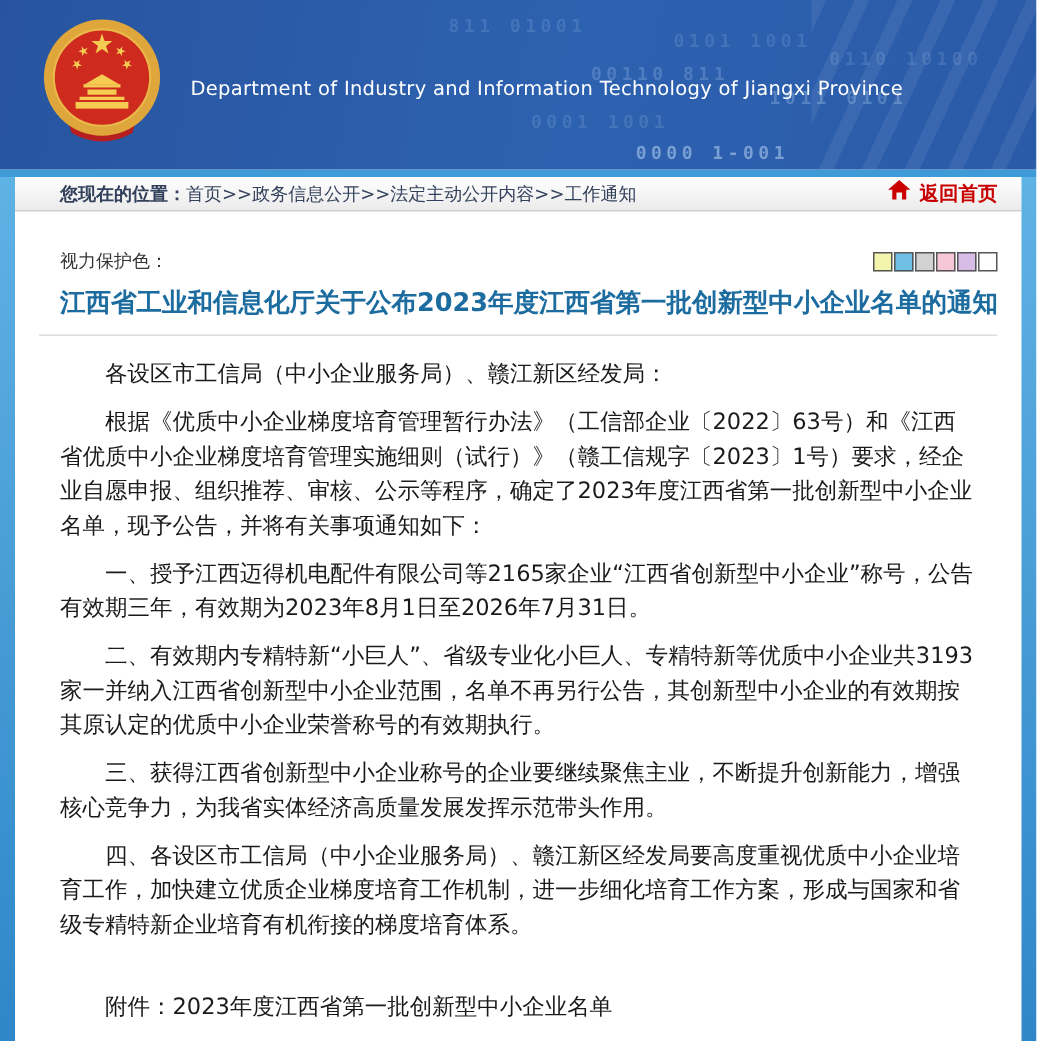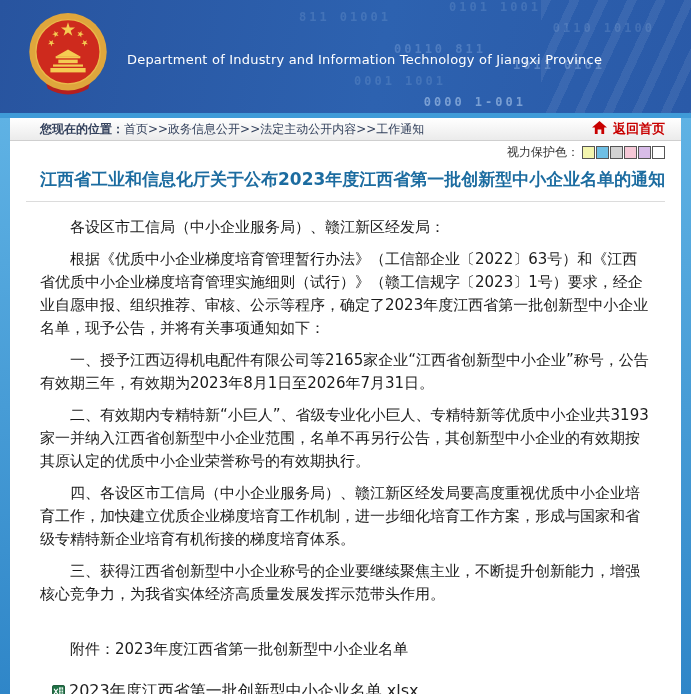--- a/index.html
+++ b/index.html
@@ -10,22 +10,22 @@
 
   
   .hdr { position:relative; height:113px; flex:0 0 113px; overflow:hidden;
     background:linear-gradient(100deg,#28549f 0%,#2d62b0 55%,#2a5aa8 100%);
     display:flex; align-items:center; }
   .hdr-stripes { position:absolute; top:0; right:0; bottom:0; width:150px;
     background:repeating-linear-gradient(115deg, rgba(255,255,255,0.07) 0 9px, transparent 9px 26px); }
   .hdr-pattern { position:absolute; inset:0; pointer-events:none; }
   .hdr-pattern span { position:absolute; font-family:"DejaVu Sans Mono","Liberation Mono",monospace;
     font-weight:bold; font-size:12px; letter-spacing:3px; color:rgba(190,215,245,0.16); }
-  .hdr-pattern span:nth-child(1){ top:0;  right:150px; }
-  .hdr-pattern span:nth-child(2){ top:21px; right:36px;  }
+  .hdr-pattern span:nth-child(1){ top:20px;  right:150px; }
+  .hdr-pattern span:nth-child(2){ top:32px; right:36px;  }
   .hdr-pattern span:nth-child(3){ top:42px; right:205px; color:rgba(190,215,245,0.24); }
   .hdr-pattern span:nth-child(4){ top:58px; right:86px;  color:rgba(190,215,245,0.30);margin-left:18px; }
   .hdr-pattern span:nth-child(5){ top:74px; right:245px; }
   .hdr-pattern span:nth-child(6){ top:88px; right:56px;  color:rgba(190,215,245,0.34);margin-top:45px; }
   .hdr-pattern span:nth-child(7){ top:95px; right:165px; color:rgba(185,212,242,0.55); }
   .hdr-pattern span:nth-child(8){ top:10px; right:300px; }
   .emblem { margin-left:24px; flex:0 0 auto; line-height:0; }
   .hdr-text { margin-left:15px; color:#fff; position:relative; }
   .hdr-title { font-size:43px; font-weight:bold; letter-spacing:2px; line-height:1.1;
     text-shadow:0 1px 2px rgba(0,0,0,0.25); }
@@ -45,22 +45,22 @@
     background:linear-gradient(#ffffff,#ebebeb); border-bottom:1px solid #cfcfcf; }
   .crumb { font-size:12px; color:#33415c; white-space:nowrap; }
   .crumb-label { font-weight:bold; }
   .crumb-links a { color:#33415c; text-decoration:none;font-family:Liberation Serif, serif; }
   .crumb-links span { color:#33415c; }
   .home { display:flex; align-items:center; gap:6px; text-decoration:none;
     color:#c80000; font-size:13px; font-weight:bold; white-space:nowrap; }
 
   
   .content { flex:1; padding:0 30px; position:relative; }
-  .eyerow { display:flex; justify-content:flex-end; align-items:center;
-    margin:3px -14px 2px 0; font-size:12px; color:#333; }
+  .eyerow { display:flex; justify-content:space-between; align-items:center;
+    margin:25px -14px 2px 0; font-size:12px; color:#333; }
   .swatches { display:inline-flex; margin-left:2px; }
   .swatch { width:13px; height:13px; border:1px solid #555; margin-left:1px;
     display:inline-block; cursor:pointer; }
 
   .title { font-size:17px; font-weight:bold; color:#1c6ca0; text-align:center;
     margin:7px 0 10px; white-space:nowrap; letter-spacing:0; }
   .divider { border-bottom:1px solid #dcdcdc; margin:0 -14px 4px; }
 
   .body { margin-top:14px; }
   .body p { font-size:15px; line-height:23px; color:#1a1a1a; text-indent:2em;
@@ -153,22 +153,22 @@
         </div>
 
         <h1 class="title">江西省工业和信息化厅关于公布2023年度江西省第一批创新型中小企业名单的通知</h1>
         <div class="divider"></div>
 
         <div class="body">
             <p>各设区市工信局（中小企业服务局）、赣江新区经发局：</p>
             <p>根据《优质中小企业梯度培育管理暂行办法》（工信部企业〔2022〕63号）和《江西省优质中小企业梯度培育管理实施细则（试行）》（赣工信规字〔2023〕1号）要求，经企业自愿申报、组织推荐、审核、公示等程序，确定了2023年度江西省第一批创新型中小企业名单，现予公告，并将有关事项通知如下：</p>
             <p>一、授予江西迈得机电配件有限公司等2165家企业“江西省创新型中小企业”称号，公告有效期三年，有效期为2023年8月1日至2026年7月31日。</p>
             <p>二、有效期内专精特新“小巨人”、省级专业化小巨人、专精特新等优质中小企业共3193家一并纳入江西省创新型中小企业范围，名单不再另行公告，其创新型中小企业的有效期按其原认定的优质中小企业荣誉称号的有效期执行。</p>
+            <p>三、获得江西省创新型中小企业称号的企业要继续聚焦主业，不断提升创新能力，增强核心竞争力，为我省实体经济高质量发展发挥示范带头作用。</p>
             <p>四、各设区市工信局（中小企业服务局）、赣江新区经发局要高度重视优质中小企业培育工作，加快建立优质企业梯度培育工作机制，进一步细化培育工作方案，形成与国家和省级专精特新企业培育有机衔接的梯度培育体系。</p>
-            <p>三、获得江西省创新型中小企业称号的企业要继续聚焦主业，不断提升创新能力，增强核心竞争力，为我省实体经济高质量发展发挥示范带头作用。</p>
           </div>
 
         <p class="attach-label">附件：2023年度江西省第一批创新型中小企业名单</p>
 
         <a class="attach-link" href="#">
           <span class="xls-ic">
             <svg width="13" height="13" viewBox="0 0 14 14" aria-hidden="true">
               <rect x="0.5" y="0.5" width="13" height="13" rx="1.5" fill="#1e7145" stroke="#145232"></rect>
               <rect x="7.5" y="2.5" width="4.5" height="9" fill="#ffffff" opacity="0.9"></rect>
               <path d="M8 5.5 H12 M8 8.5 H12 M9.9 2.5 V11.5" stroke="#1e7145" stroke-width="0.8"></path>

